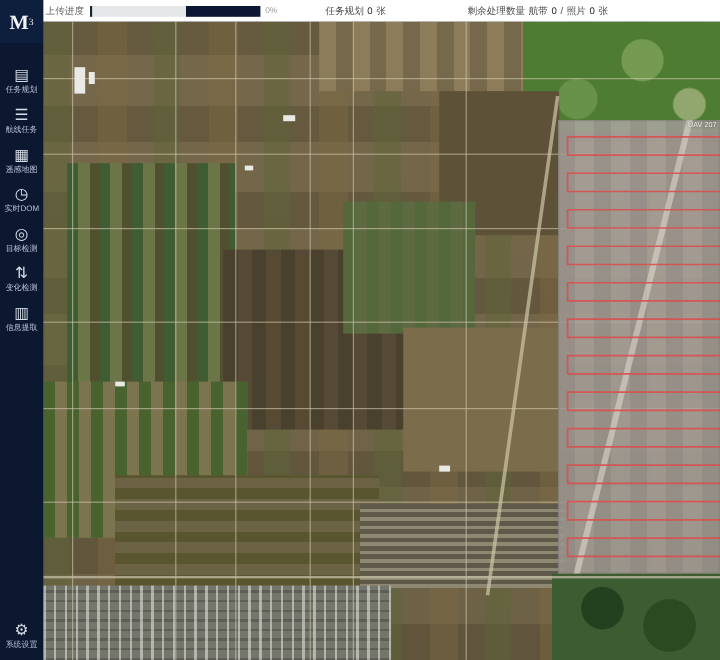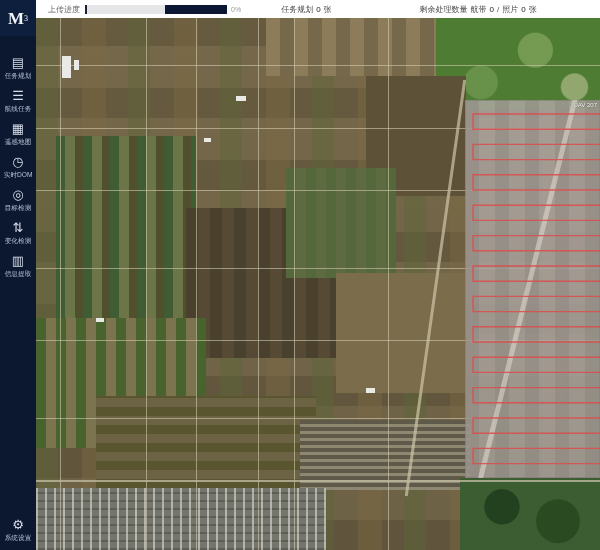--- a/index.html
+++ b/index.html
@@ -10,28 +10,28 @@
   .logo{position:absolute;left:0;top:0;width:36px;height:36px;background:#0d1f3c;
         display:flex;align-items:center;justify-content:center;z-index:30;}
   .logo .m{font-family:"Liberation Serif","DejaVu Serif",serif;color:#f2f4f7;
            font-size:17px;font-weight:bold;line-height:1;}
   .logo sup{font-family:"Liberation Serif","DejaVu Serif",serif;color:#f2f4f7;
             font-size:8px;vertical-align:6px;}
 
   
   .topbar{position:absolute;left:36px;top:0;right:0;height:18px;background:#ffffff;
           display:flex;align-items:center;z-index:25;font-size:8px;color:#4a4a4a;}
-  .tb-label{margin-left:12px;color:#666;}
+  .tb-label{margin-left:2px;color:#666;}
   .progress{margin-left:5px;width:140px;height:9px;display:flex;border-left:2px solid #1a2233;}
   .p-done{width:78px;height:100%;background:#e4e6e8;}
   .p-rest{width:62px;height:100%;background:#0c1733;}
   .tb-pct{margin-left:4px;color:#999;font-size:7px;}
   .tb-group{display:flex;align-items:center;gap:3px;white-space:nowrap;}
   .g1{margin-left:40px;}
-  .g2{margin-left:88px;}
+  .g2{margin-left:68px;}
   .tb-val{color:#222;}
 
   
   .sidebar{position:absolute;left:0;top:36px;bottom:0;width:36px;background:#0b1830;
            display:flex;flex-direction:column;align-items:center;padding-top:20px;
            box-sizing:border-box;z-index:20;}
   .side-item{display:flex;flex-direction:column;align-items:center;gap:2px;
              margin-bottom:9px;cursor:pointer;width:36px;}
   .s-icon{font-size:13px;line-height:14px;color:#d7dde8;}
   .s-label{font-size:7px;line-height:8px;color:#b7c1d4;transform:scale(.95);white-space:nowrap;}

